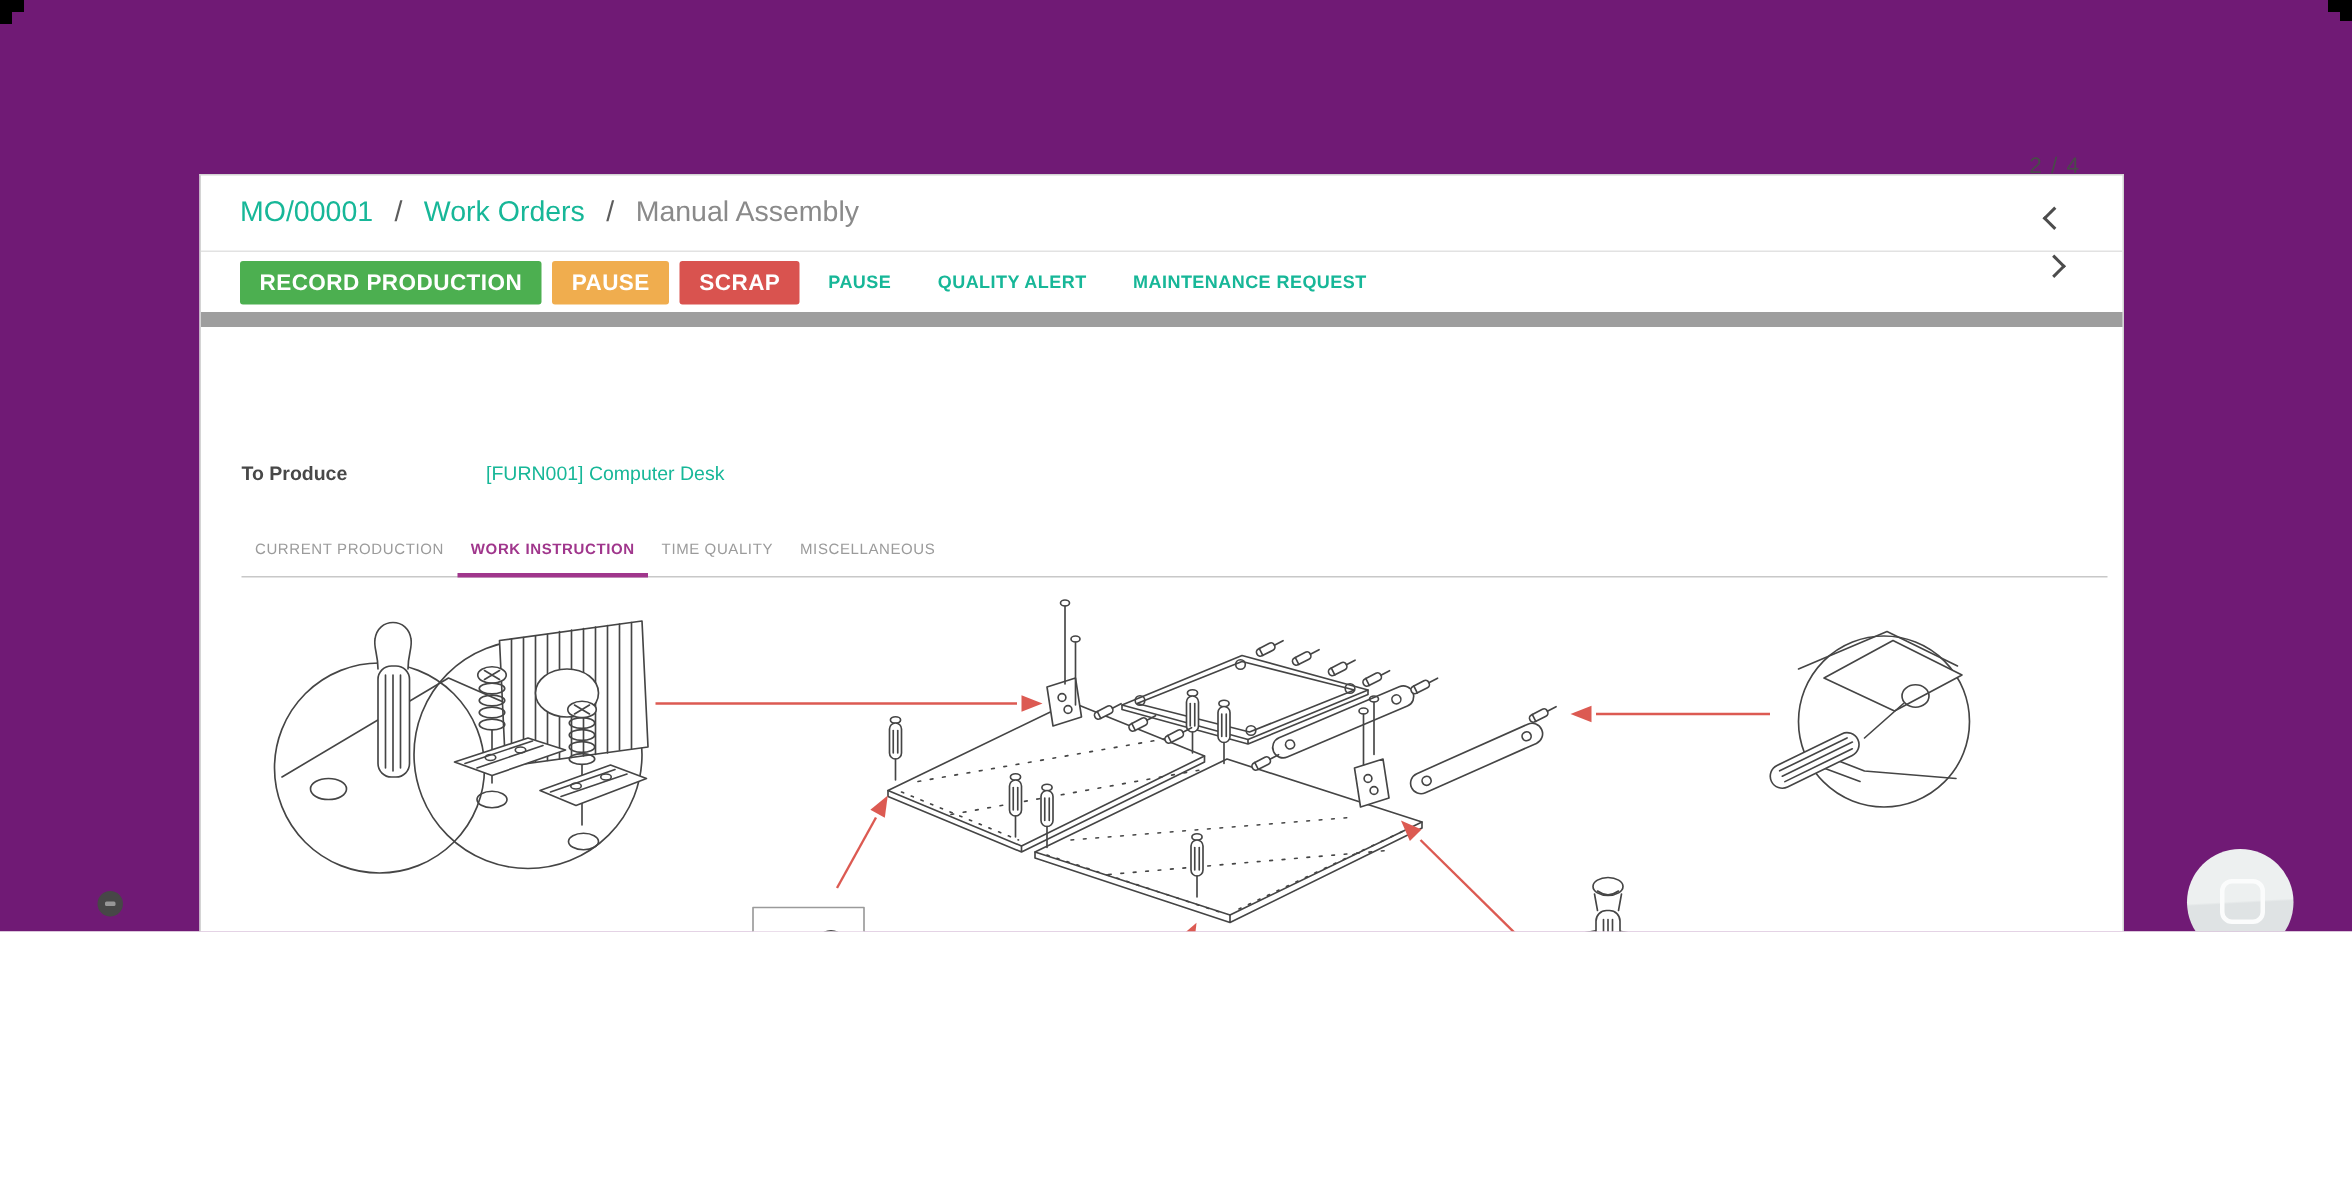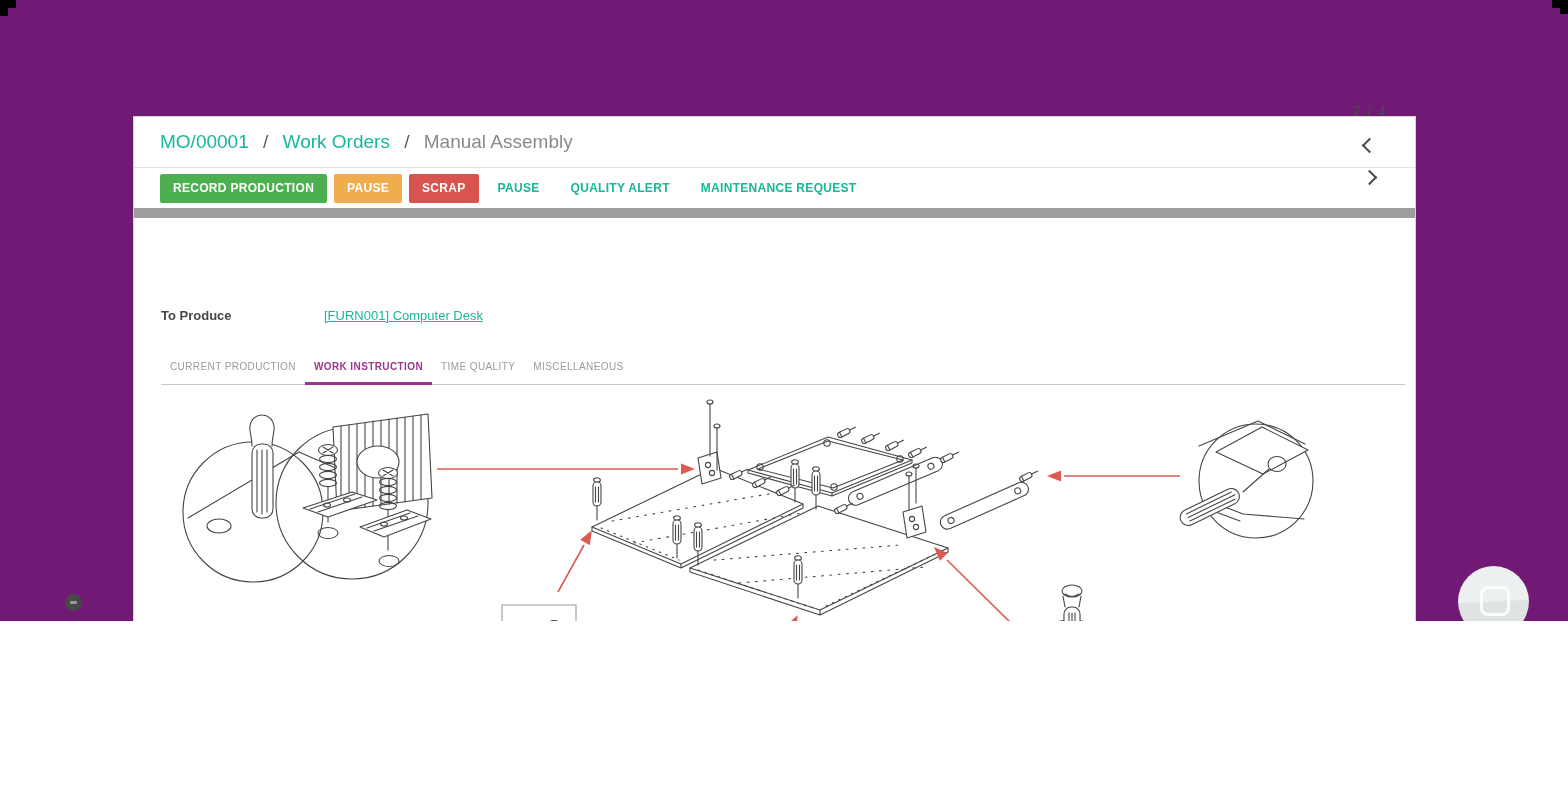--- a/index.html
+++ b/index.html
@@ -24,32 +24,32 @@
   .bc-current{color:#8a8a8a;}
   .pager{display:flex;align-items:center;gap:21px;flex-direction:column;}
   .pager-text{font-size:15px;color:#4a4a4a;letter-spacing:1px;}
   .chev{width:9px;height:9px;border-top:2.4px solid #4c4c4c;border-right:2.4px solid #4c4c4c;
         display:inline-block;cursor:pointer;}
   .chev.prev{transform:rotate(-135deg);}
   .chev.next{transform:rotate(45deg);}
 
   .btn-row{height:40px;display:flex;align-items:center;padding-left:26px;gap:7px;}
   .btn{height:29px;border:none;border-radius:2px;color:#fff;font-family:inherit;
-       font-size:12px;font-weight:700;letter-spacing:.3px;padding:0 13px;cursor:pointer;}
+       font-size:15px;font-weight:700;letter-spacing:.3px;padding:0 13px;cursor:pointer;}
   .btn.green{background:#4caf50;}
   .btn.orange{background:#f0ad4e;}
   .btn.red{background:#d9534f;}
   .btn-link{background:none;border:none;color:#17b798;font-family:inherit;font-size:12px;
             font-weight:700;letter-spacing:.3px;padding:0 12px;cursor:pointer;}
   .gray-bar{height:10px;background:#9e9e9e;}
 
   .sheet{padding:51px 10px 0 27px;}
   .field-row{display:flex;align-items:center;font-size:13px;color:#454545;margin-bottom:6px;min-height:18px;margin-top:37px;}
   .field-label{width:163px;font-weight:700;color:#484848;}
-  .field-value{color:#454545;text-decoration:underline;}
+  .field-value{color:#454545;}
   .field-value.link{color:#17b798;cursor:pointer;}
   .badge{background:#d9534f;color:#fff;font-weight:700;font-size:13px;padding:5px 10px;
          border-radius:2px;margin-left:10px;line-height:1;}
 
   .tabs{display:flex;margin-top:37px;border-bottom:1px solid #c8c8c8;}
   .tab{font-size:10px;color:#9b9b9b;letter-spacing:.4px;padding:0 9px 10px;cursor:pointer;
        border-bottom:3px solid transparent;margin-bottom:-1px;white-space:nowrap;}
   .tab.active{color:#a0368c;border-bottom-color:#a0368c;font-weight:700;}
 
   .diagram{position:absolute;left:0;top:0;width:1568px;height:794px;pointer-events:none;}

